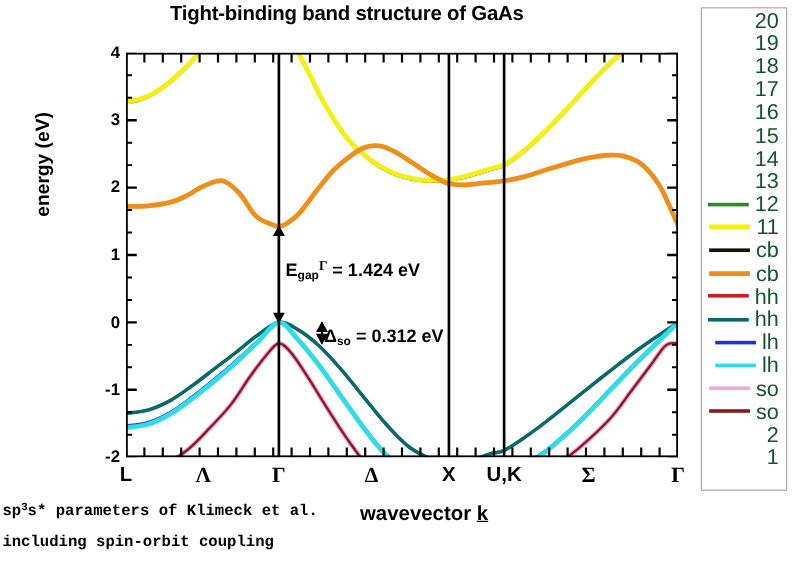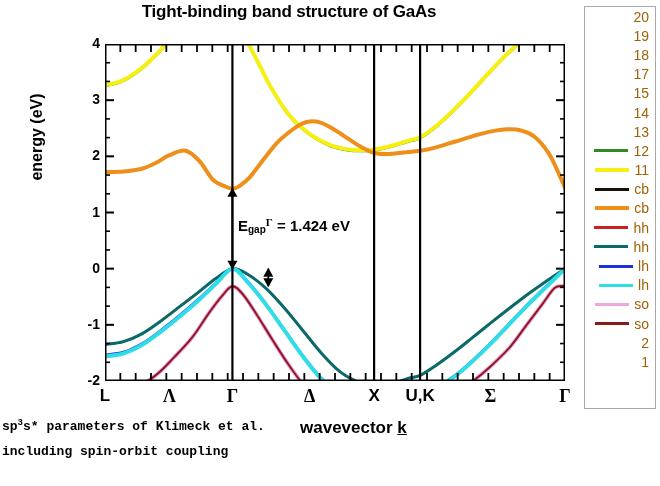--- a/index.html
+++ b/index.html
@@ -110,23 +110,23 @@
     box-sizing:border-box;
   }
   .legend-swatch{
     width:34px;height:3px;
     margin-right:5px;
     flex:0 0 auto;
     border-radius:0;
   }
   .legend-swatch.blank{background:transparent;}
   .legend-text{
-    font-size:14px;font-weight:normal;
-    font-family:"Liberation Sans", sans-serif;
-    color:#a16207;
+    font-size:18px;font-weight:normal;
+    font-family:"Liberation Sans", sans-serif;
+    color:#14532d;
     line-height:1;
   }
 </style>
 </head>
 <body>
 
 <div id="root">
 
   <div class="chart-title">Tight-binding band structure of GaAs</div>
 
@@ -281,20 +281,23 @@
           <line x1="444.6666666666667" y1="0" x2="444.6666666666667" y2="8" stroke="#000" stroke-width="1.8"></line>
           <line x1="460" y1="337" x2="460" y2="329" stroke="#000" stroke-width="1.8"></line>
           <line x1="460" y1="0" x2="460" y2="8" stroke="#000" stroke-width="1.8"></line>
         </g>
       </svg>
   </div>
 
   <div class="annot" id="annot-egap">
     <span>E</span><sub>gap</sub><sup>Γ</sup><span> = 1.424 eV</span>
   </div>
+  <div class="annot" id="annot-dso">
+    <span>Δ</span><sub>so</sub><span> = 0.312 eV</span>
+  </div>
 
   <div id="xtick-labels">
       <div class="xtick-label latin" style="left: 0px;">L</div>
       <div class="xtick-label" style="left: 64.4px;">Λ</div>
       <div class="xtick-label" style="left: 127.42px;">Γ</div>
       <div class="xtick-label" style="left: 204.7px;">Δ</div>
       <div class="xtick-label latin" style="left: 269.1px;">X</div>
       <div class="xtick-label latin" style="left: 315.1px;">U,K</div>
       <div class="xtick-label" style="left: 385.48px;">Σ</div>
       <div class="xtick-label" style="left: 460px;">Γ</div>
@@ -322,20 +325,24 @@
         <div class="legend-row">
           <span class="legend-swatch blank"></span>
           <span class="legend-text">18</span>
         </div>
         <div class="legend-row">
           <span class="legend-swatch blank"></span>
           <span class="legend-text">17</span>
         </div>
         <div class="legend-row">
           <span class="legend-swatch blank"></span>
+          <span class="legend-text">16</span>
+        </div>
+        <div class="legend-row">
+          <span class="legend-swatch blank"></span>
           <span class="legend-text">15</span>
         </div>
         <div class="legend-row">
           <span class="legend-swatch blank"></span>
           <span class="legend-text">14</span>
         </div>
         <div class="legend-row">
           <span class="legend-swatch blank"></span>
           <span class="legend-text">13</span>
         </div>

